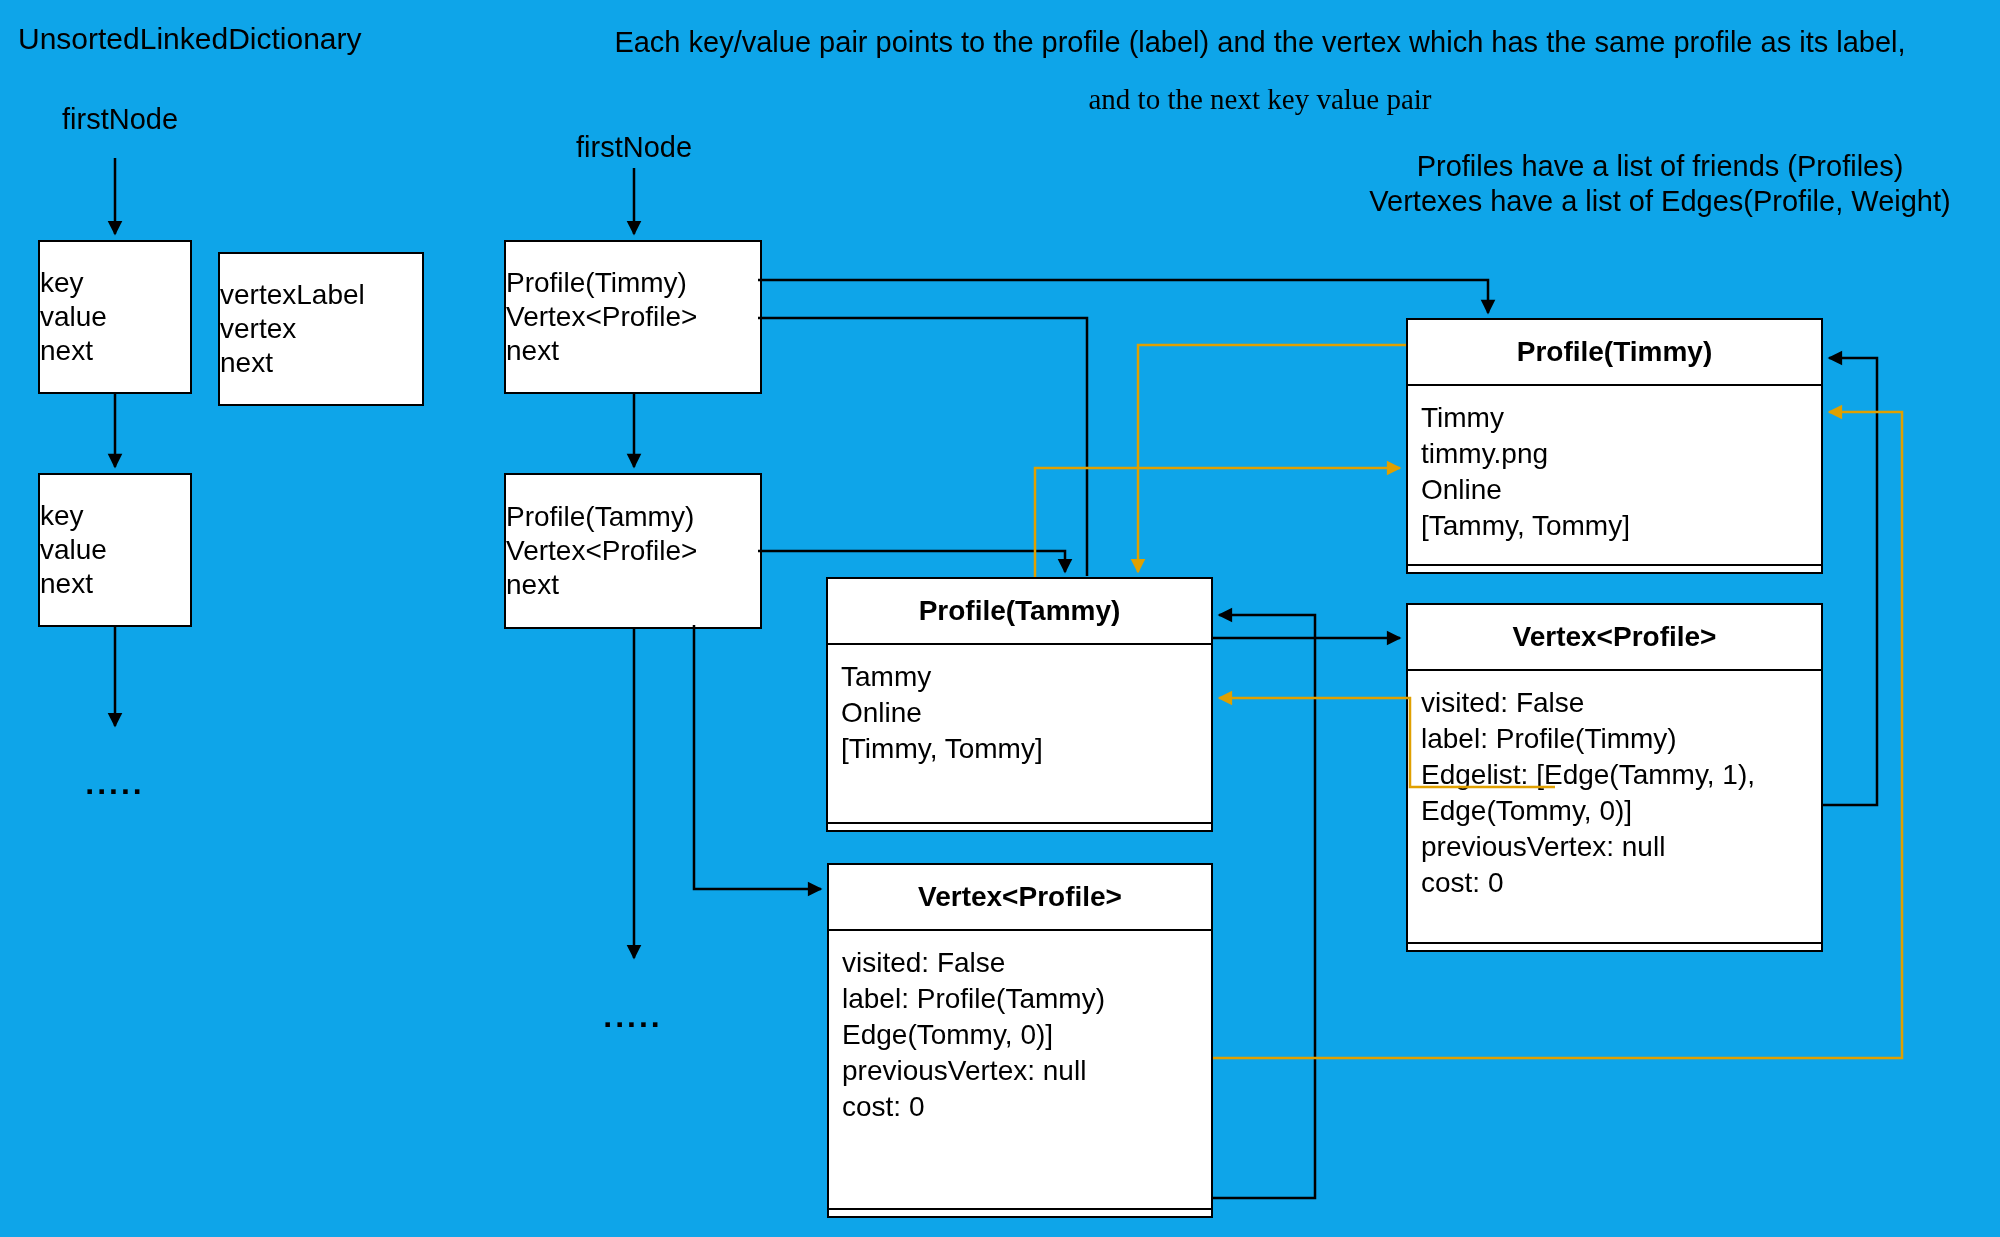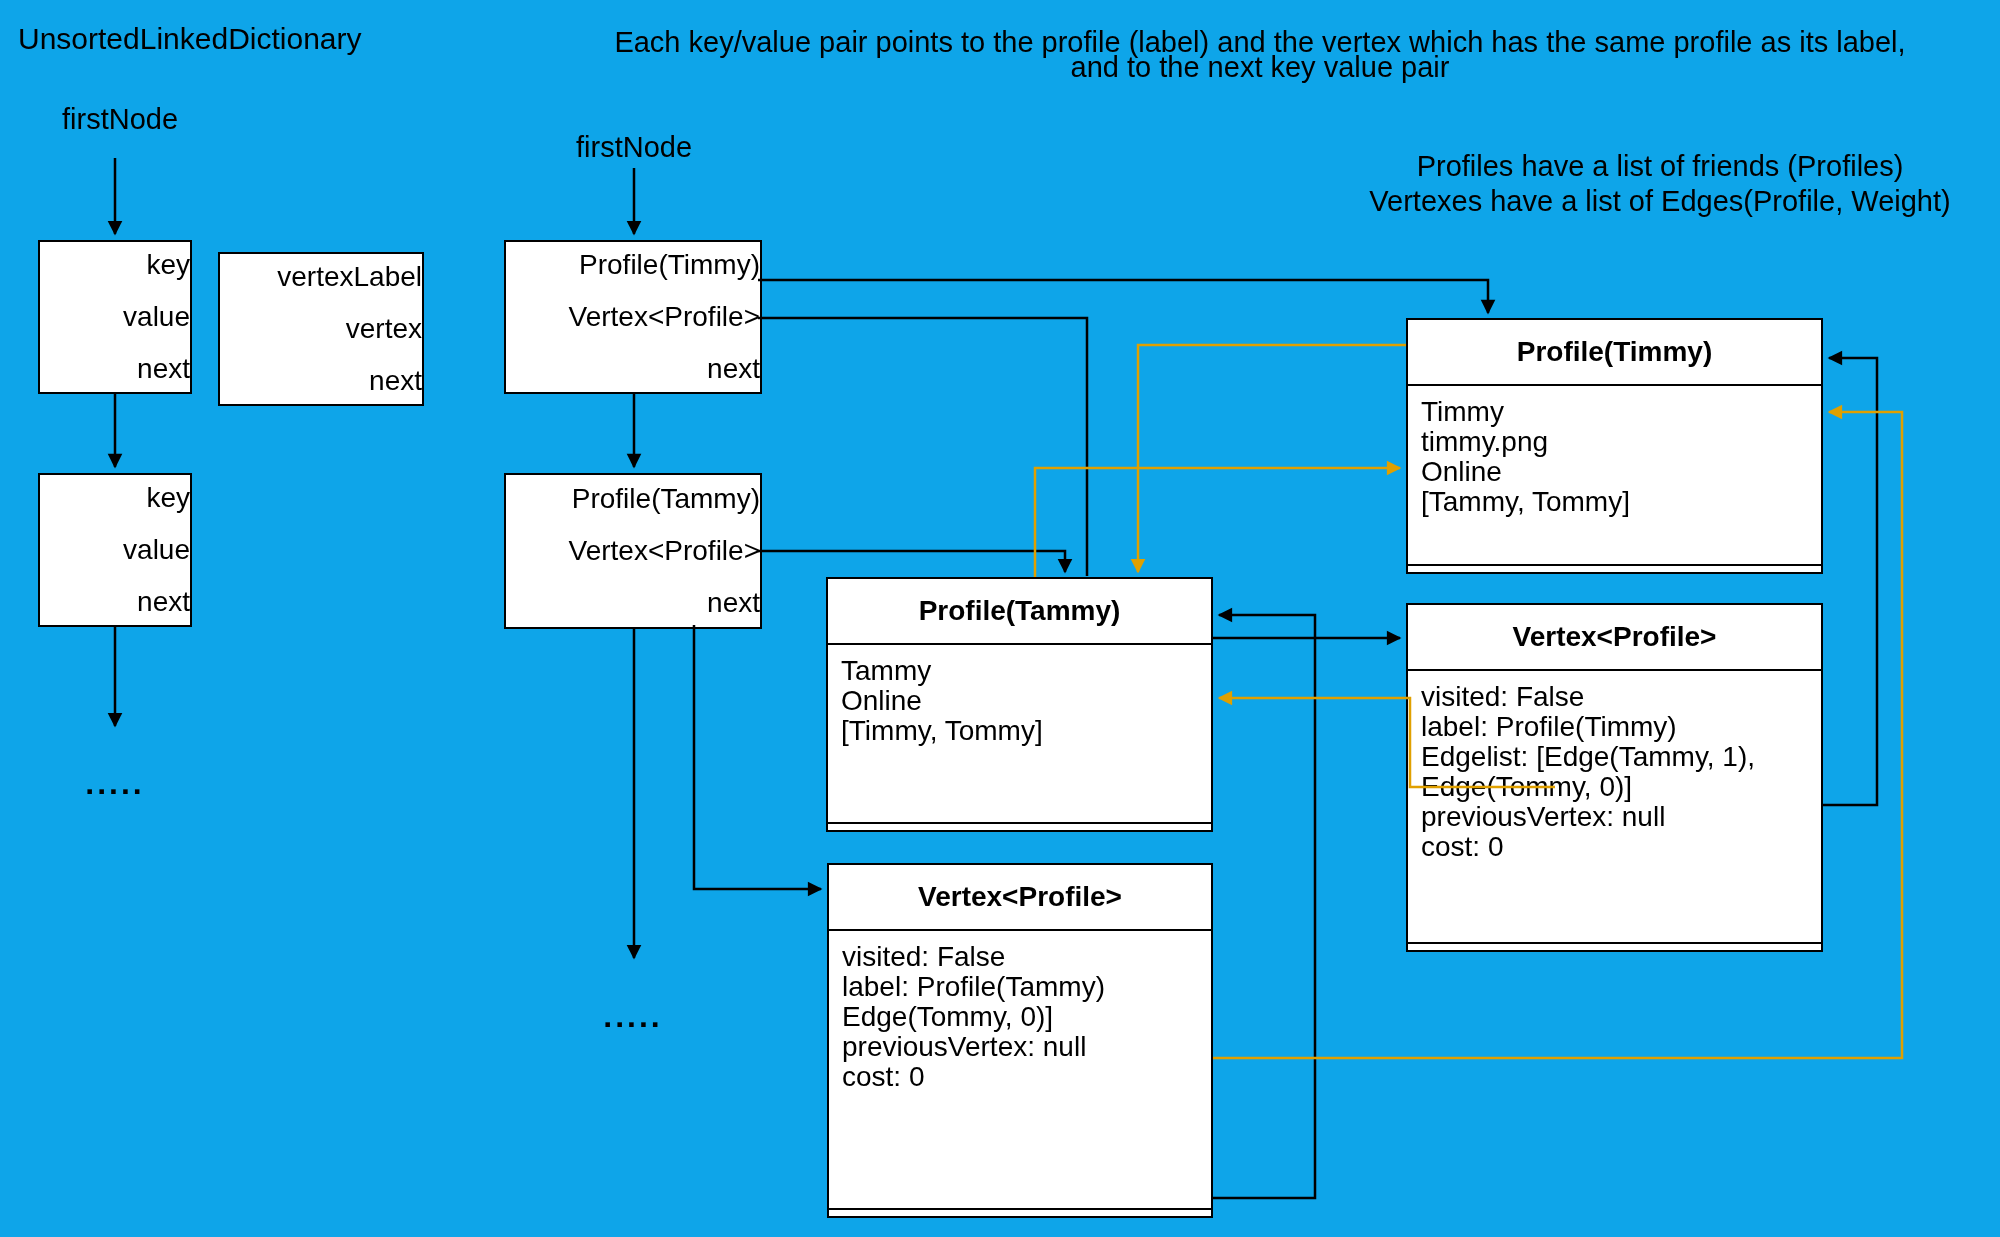--- a/index.html
+++ b/index.html
@@ -6,51 +6,51 @@
   #canvas {
     position:relative; width:2000px; height:1237px; background:#0ea5e9;
     font-family:"Liberation Sans", sans-serif; color:#000;
     overflow:hidden;
   }
   .txt { position:absolute; white-space:nowrap; }
   .center { text-align:center; }
   
   .kv-box {
     position:absolute; border:2.5px solid #000; background:#fff;
-    display:flex; flex-direction:column; align-items:flex-end; justify-content:center;
-    font-size:28px; line-height:34px; text-align:center;gap:18px;
+    display:flex; flex-direction:column; align-items:flex-start; justify-content:center;
+    font-size:28px; line-height:34px; text-align:center;
   }
   
   .class-box { position:absolute; border:2.5px solid #000; background:#fff; box-sizing:border-box; }
   .class-title {
     border-bottom:2.5px solid #000; height:64px;
     display:flex; align-items:center; justify-content:center;
     font-weight:bold; font-size:28px;
   }
   .class-body { padding:11px 6px 0 13px; font-size:28px; line-height:30px; }
-  .class-body div { white-space:nowrap; }
+  .class-body div { white-space:nowrap;margin-top:6px; }
   .class-footer { position:absolute; left:0; right:0; bottom:6px; height:0; border-top:2.5px solid #000; }
   .caption { font-size:29px; line-height:37px; }
   .ellipsis { font-size:32px; font-weight:bold; letter-spacing:3px; }
   svg.overlay { position:absolute; left:0; top:0; pointer-events:none; }
   svg.overlay path { fill:none; stroke-width:2.5px; }
   path.black { stroke:#000000; }
   path.orange { stroke:#E0A000; }
   #ab-black path { fill:#000000; stroke:none; }
   #ab-orange path { fill:#E0A000; stroke:none; }
 </style>
 </head>
 <body>
 
 <div id="canvas">
 
   <div class="txt" style="left:18px; top:22px; font-size:30px;">UnsortedLinkedDictionary</div>
 
   <div class="txt caption center" style="left:520px; top:24px; width:1480px;">Each key/value pair points to the profile (label) and the vertex which has the same profile as its label,</div>
-  <div class="txt caption center" style="left:520px; top:49px; width:1480px;">and to the next key value pair</div>
+  <div class="txt caption center" style="left:520px; top:81px; width:1480px;font-family:Liberation Serif, serif;">and to the next key value pair</div>
 
   <div class="txt caption center" style="left:1300px; top:148px; width:720px;">Profiles have a list of friends (Profiles)</div>
   <div class="txt caption center" style="left:1300px; top:183px; width:720px;">Vertexes have a list of Edges(Profile, Weight)</div>
 
   <div class="txt center" style="left:45px; top:103px; width:150px; font-size:29px;">firstNode</div>
 
   <div class="kv-box" style="left:38px; top:240px; width:150px; height:150px;">
     <div>key</div>
     <div>value</div>
     <div>next</div>

